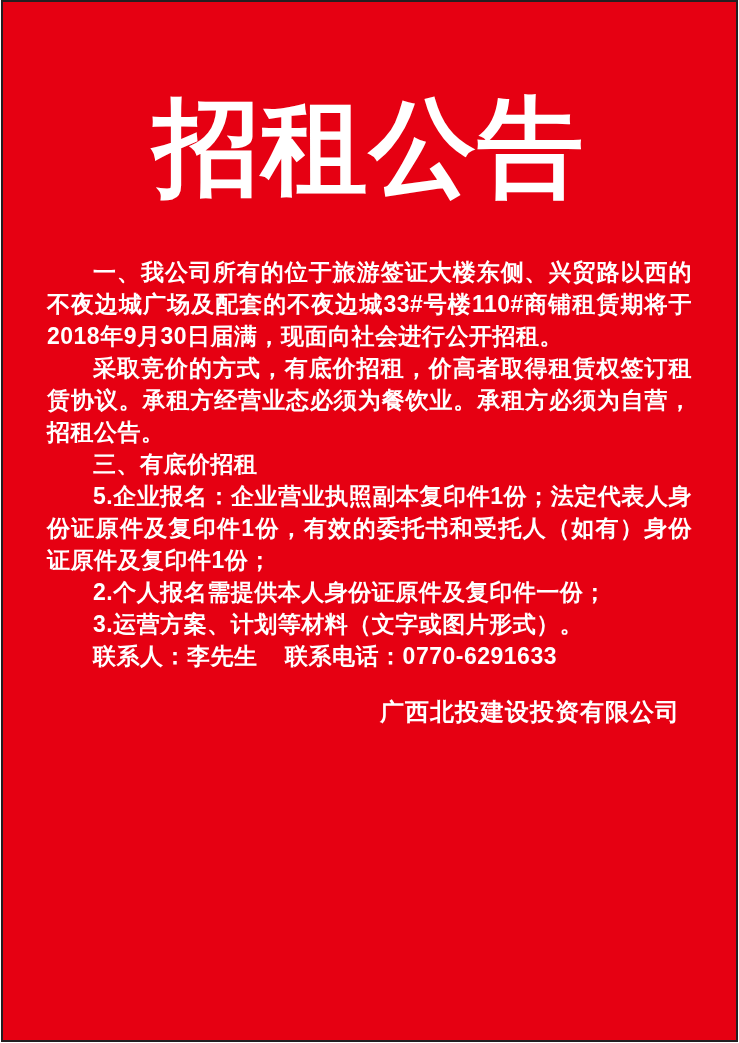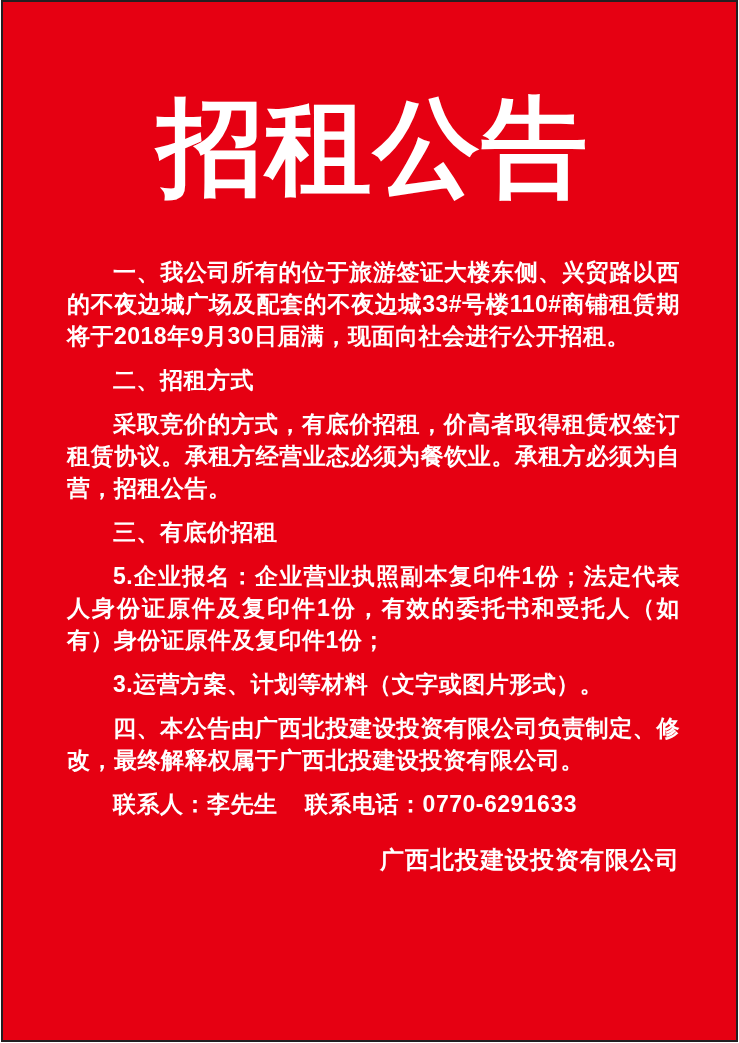--- a/index.html
+++ b/index.html
@@ -18,21 +18,20 @@
   .poster {
     position: absolute;
     left: 1px;
     top: 0px;
     right: 1px;
     bottom: 1px;
     background: #e60012;
     border: 2px solid #241f21;
     box-sizing: border-box;
     color: #ffffff;
-    padding-left: 8px;
   }
   .title {
     margin: 0;
     padding-top: 88px;
     text-align: center;
     font-family: "Liberation Serif", "DejaVu Serif", serif;
     font-weight: 700;
     font-size: 106px;
     line-height: 118px;
     letter-spacing: 2px;
@@ -40,21 +39,21 @@
   }
   .content {
     margin: 48px 44px 0 44px;
     font-size: 23px;
     line-height: 32px;
     font-weight: 700;
     text-align: justify;
     letter-spacing: 0.5px;
   }
   .content p {
-    margin: 12px;
+    margin: 0;
     text-indent: 2em;
   }
   .contact .gap {
     display: inline-block;
     width: 1.2em;
   }
   .signature {
     margin: 22px 56px 0 auto;
     width: fit-content;
     text-align: center;
@@ -67,26 +66,25 @@
 </head>
 <body>
 
 <div class="page">
   <div class="poster">
 
     <h1 class="title">招租公告</h1>
 
     <div class="content">
       <p>一、我公司所有的位于旅游签证大楼东侧、兴贸路以西的不夜边城广场及配套的不夜边城33#号楼110#商铺租赁期将于2018年9月30日届满，现面向社会进行公开招租。</p>
-      <p>二、招租方式</p>
       <p>采取竞价的方式，有底价招租，价高者取得租赁权签订租赁协议。承租方经营业态必须为餐饮业。承租方必须为自营，招租公告。</p>
       <p>三、有底价招租</p>
       <p>5.企业报名：企业营业执照副本复印件1份；法定代表人身份证原件及复印件1份，有效的委托书和受托人（如有）身份证原件及复印件1份；</p>
+      <p>2.个人报名需提供本人身份证原件及复印件一份；</p>
       <p>3.运营方案、计划等材料（文字或图片形式）。</p>
-      <p>四、本公告由广西北投建设投资有限公司负责制定、修改，最终解释权属于广西北投建设投资有限公司。</p>
       <p class="contact">
         <span>联系人：</span><span>李先生</span><span class="gap"></span><span>联系电话：</span><span>0770-6291633</span>
       </p>
     </div>
 
     <div class="signature">
       <div>广西北投建设投资有限公司</div>
 
     </div>
 

